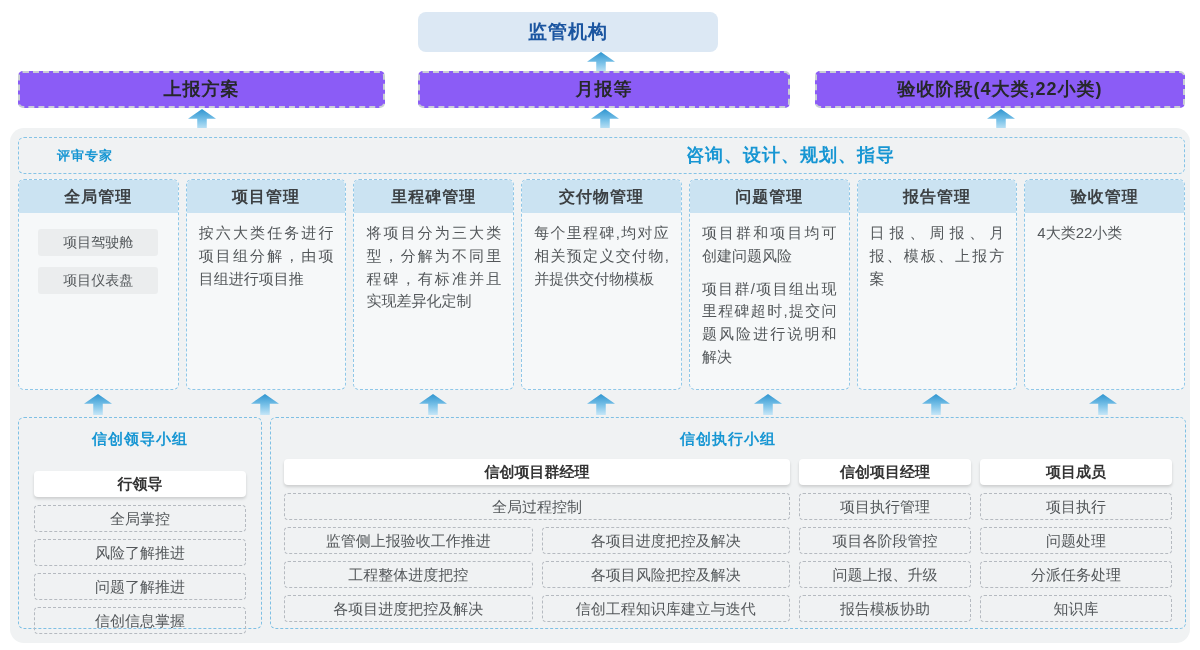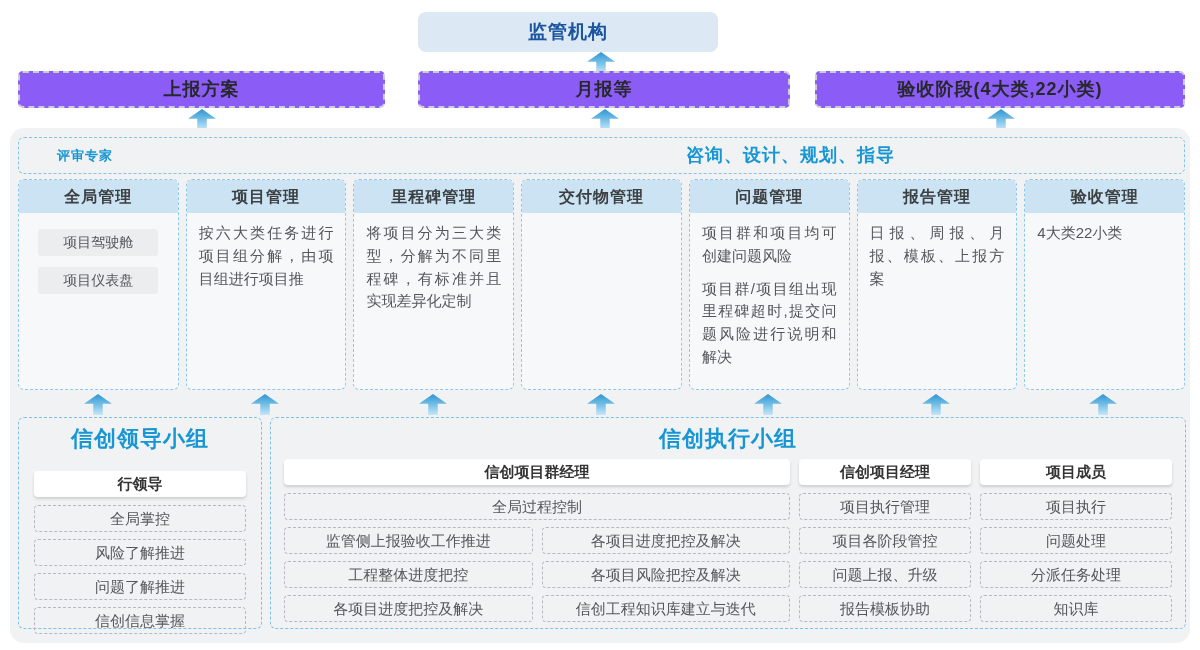--- a/index.html
+++ b/index.html
@@ -74,21 +74,21 @@
 
   
   .group {
     position:absolute; top:417px; height:212px;
     border:1px dashed #7fc0e4; border-radius:6px;
   }
   .group-leader { left:18px;  width:244px; }
   .group-exec   { left:270px; width:916px; }
   .group-title {
     margin-top:6px; height:30px; line-height:30px; margin-bottom:5px;
-    text-align:center; font-size:22px; font-weight:bold; color:#1796d3;
+    text-align:center; font-size:15px; font-weight:bold; color:#1796d3;
     letter-spacing:1px;
   }
   .stack { padding:12px 15px; }
   .role-box {
     height:26px; line-height:26px; margin-bottom:8px;
     background:#fff; border-radius:4px; box-shadow:0 2px 3px rgba(0,0,0,.15);
     text-align:center; font-size:15px; font-weight:bold; color:#333;
   }
   .ditem {
     height:27px; line-height:25px; margin-bottom:7px;
@@ -140,20 +140,23 @@
       </div>
     </div>
     <div class="col">
       <div class="col-h">里程碑管理</div>
       <div class="col-b">
         <p>将项目分为三大类型，分解为不同里程碑，有标准并且实现差异化定制</p>
       </div>
     </div>
     <div class="col">
       <div class="col-h">交付物管理</div>
+      <div class="col-b">
+        <p>每个里程碑,均对应相关预定义交付物,并提供交付物模板</p>
+      </div>
     </div>
     <div class="col">
       <div class="col-h">问题管理</div>
       <div class="col-b">
         <p>项目群和项目均可创建问题风险</p>
         <p>项目群/项目组出现里程碑超时,提交问题风险进行说明和解决</p>
       </div>
     </div>
     <div class="col">
       <div class="col-h">报告管理</div>

